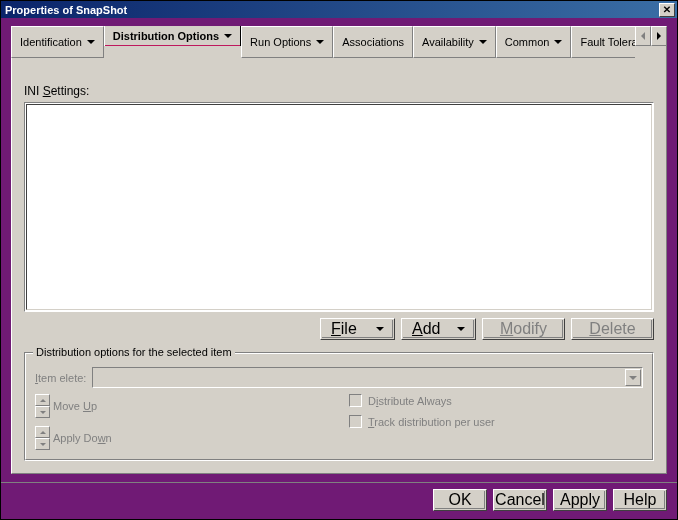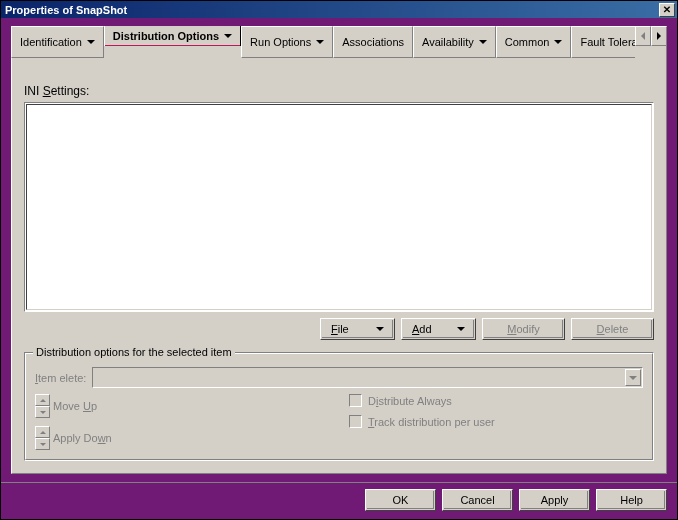--- a/index.html
+++ b/index.html
@@ -180,35 +180,35 @@
   .btn {
     height: 22px;
     background: #d4d0c8;
     border: 1px solid #fff;
     border-right-color: #404040;
     border-bottom-color: #404040;
     padding: 0 10px;
     display: flex;
     align-items: center;
     justify-content: center;
-    font-size: 11px;
+    font-size: 16px;
     gap: 8px;
     cursor: default;
     position: relative;
   }
   .btn-inner-shadow {
     position: absolute;
     inset: 1px;
     border-right: 1px solid #808080;
     border-bottom: 1px solid #808080;
     pointer-events: none;
   }
   .btn-dropdown { width: 75px; justify-content: space-between; }
   .btn-flat { width: 83px; }
-  .btn-fixed { width: 71px; }
+  .btn-fixed { width: 54px; }
   .disabled { color: #808080; }
   .disabled .tab-arrow { border-top-color: #808080; }
   .groupbox {
     margin-top: 12px;
     border: 1px solid #808080;
     border-right-color: #fff;
     border-bottom-color: #fff;
     position: relative;
     padding: 14px 10px 10px 10px;
   }

